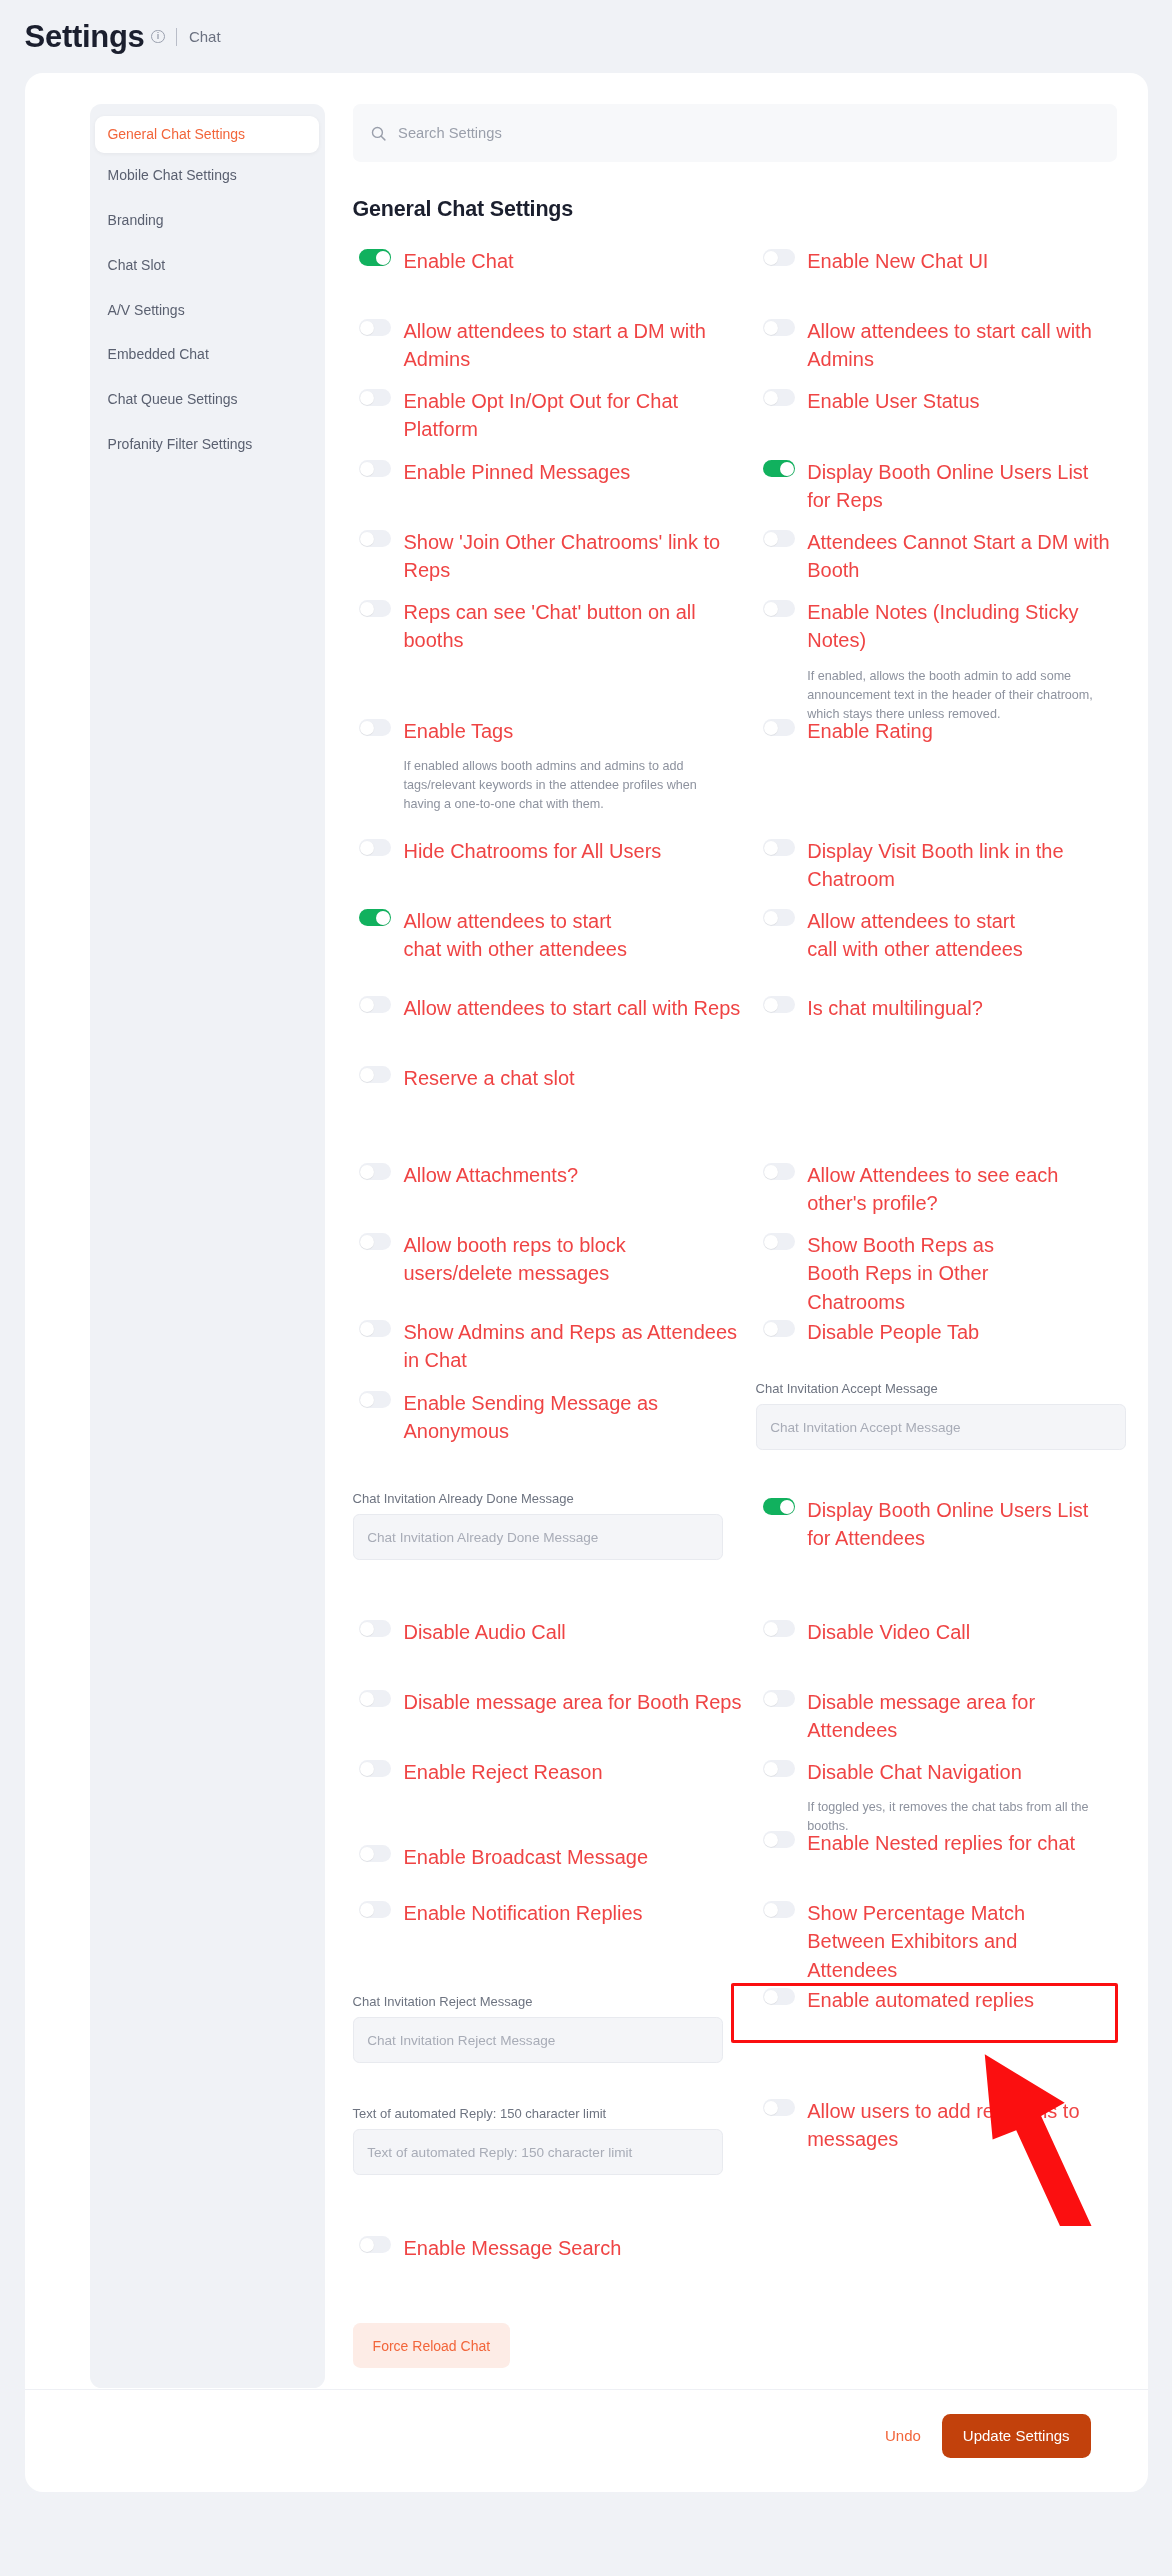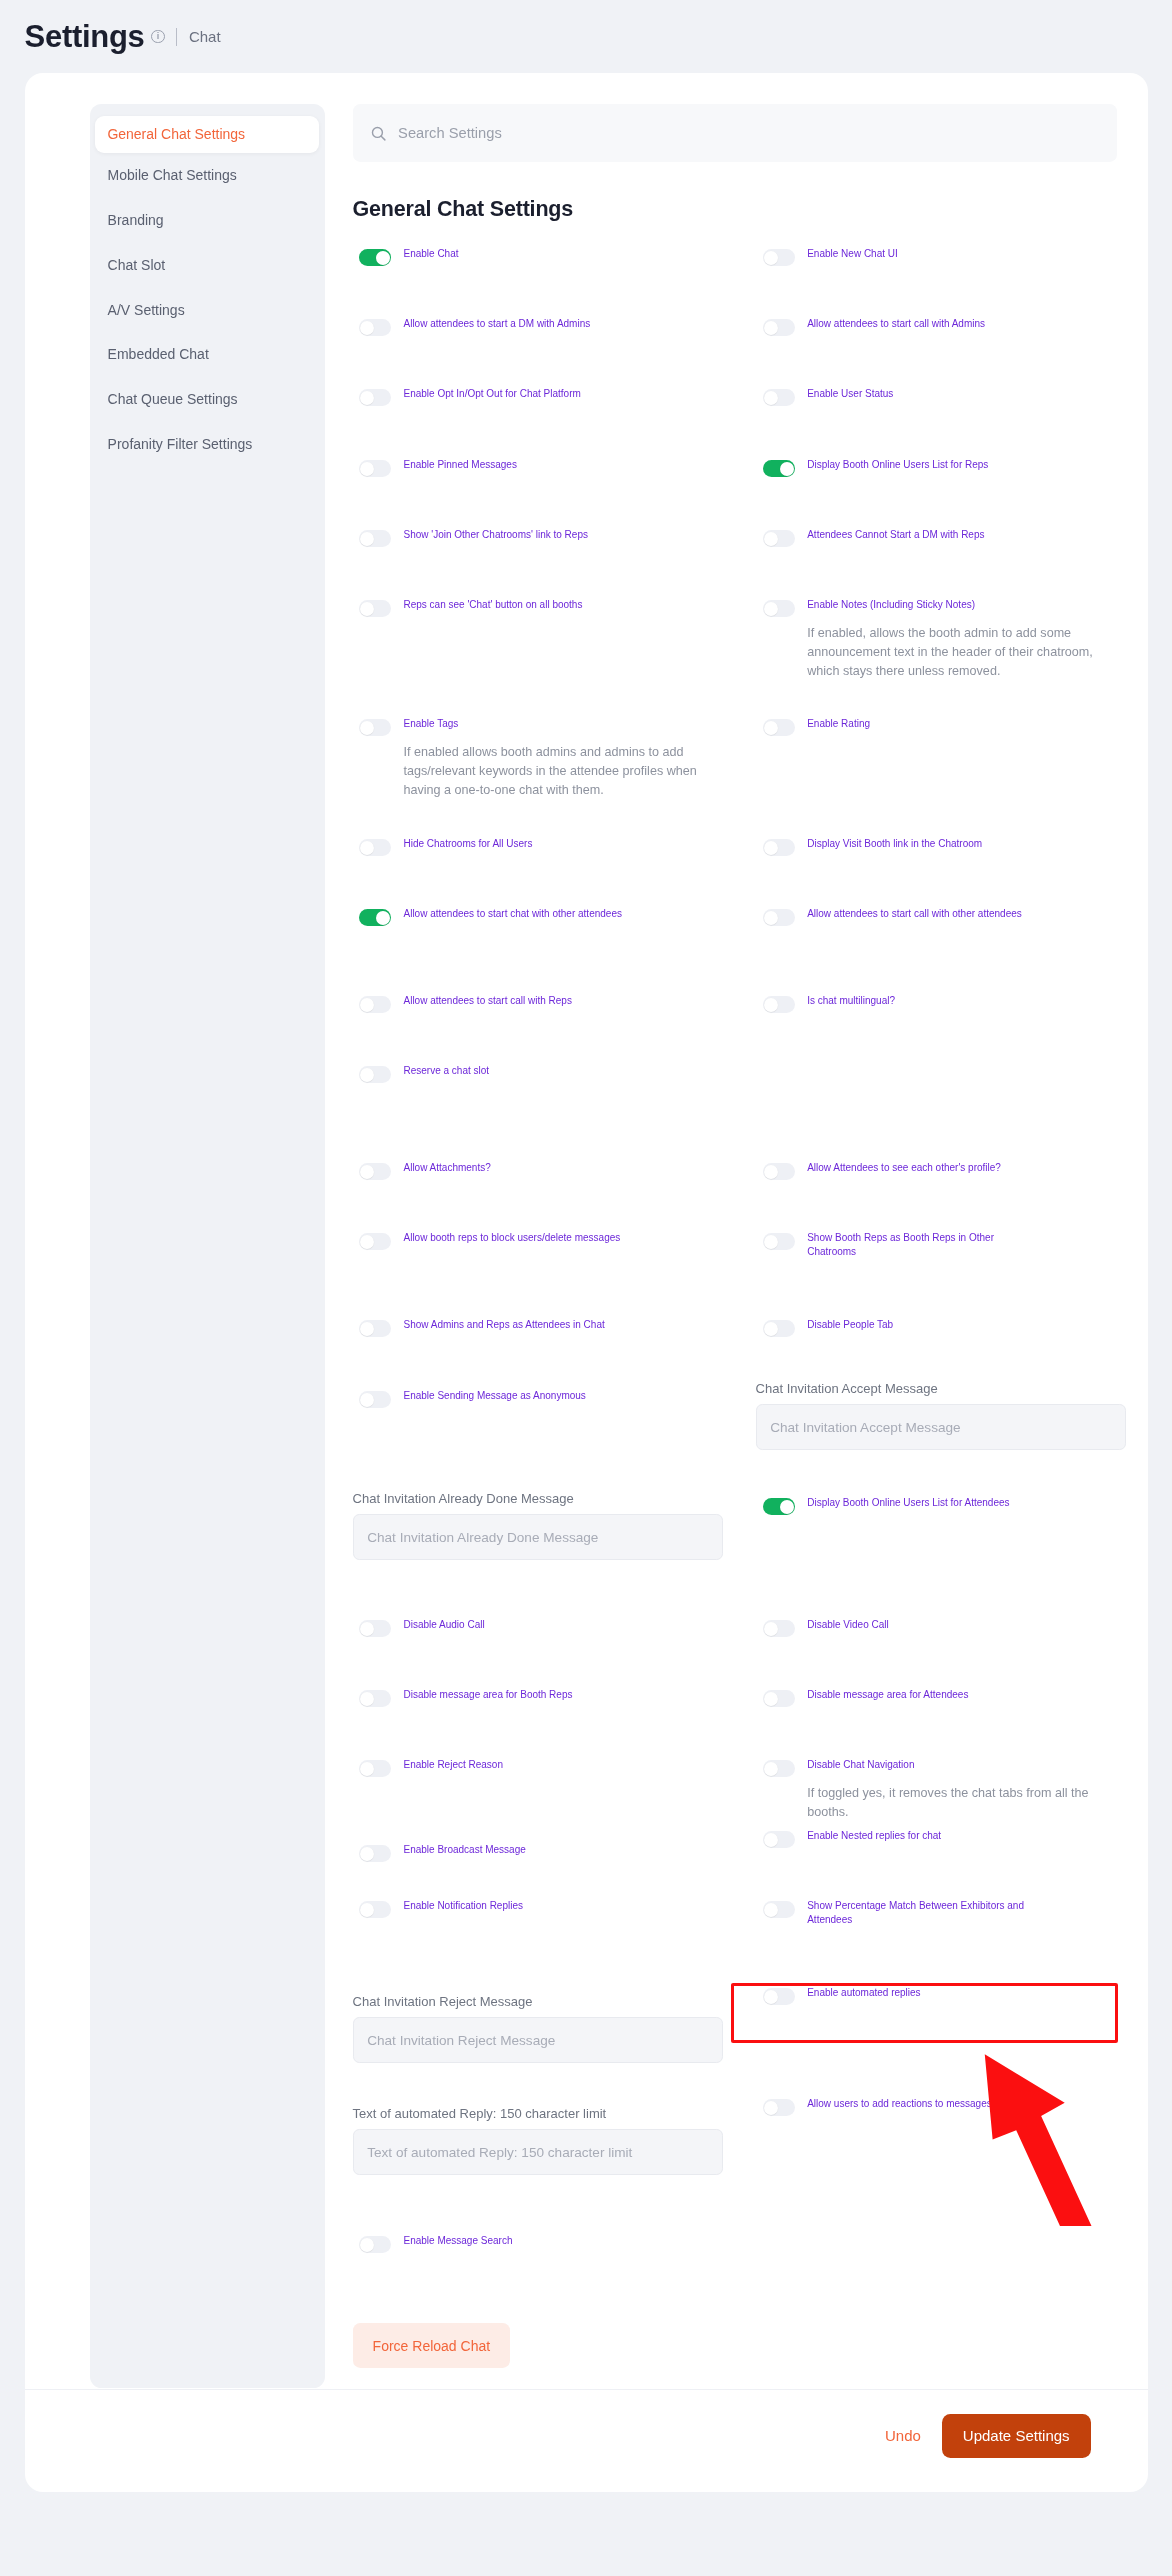--- a/index.html
+++ b/index.html
@@ -146,22 +146,22 @@
     width: 14px; height: 14px;
     border-radius: 50%;
     background: #ffffff;
     box-shadow: 0 0.5px 1px rgba(0,0,0,0.12);
   }
   .toggle.on { background: #11b15e; }
   .toggle.on .knob { left: 17px; }
 
   .setting-text { padding-top: 0px; }
   .setting-label {
-    font-size: 10px;
-    color: #6d28d9;
+    font-size: 20px;
+    color: #ef4444;
     line-height: 1.42;
     max-width: 346px;
   }
   .setting-desc {
     font-size: 12.6px;
     color: #8d929e;
     line-height: 1.5;
     margin-top: 12px;
     max-width: 325px;
   }
@@ -578,21 +578,21 @@
             </div>
           </div>
         </div>
 
         <div class="row-abs" style="left:410px; top:281px;">
           <div class="setting">
             <div class="toggle">
                 <span class="knob"></span>
               </div>
             <div class="setting-text">
-              <div class="setting-label">Attendees Cannot Start a DM with Reps</div>
+              <div class="setting-label">Attendees Cannot Start a DM with Booth</div>
             </div>
           </div>
         </div>
 
         <div class="row-abs" style="left:410px; top:351px;">
           <div class="setting">
             <div class="toggle">
                 <span class="knob"></span>
               </div>
             <div class="setting-text">

